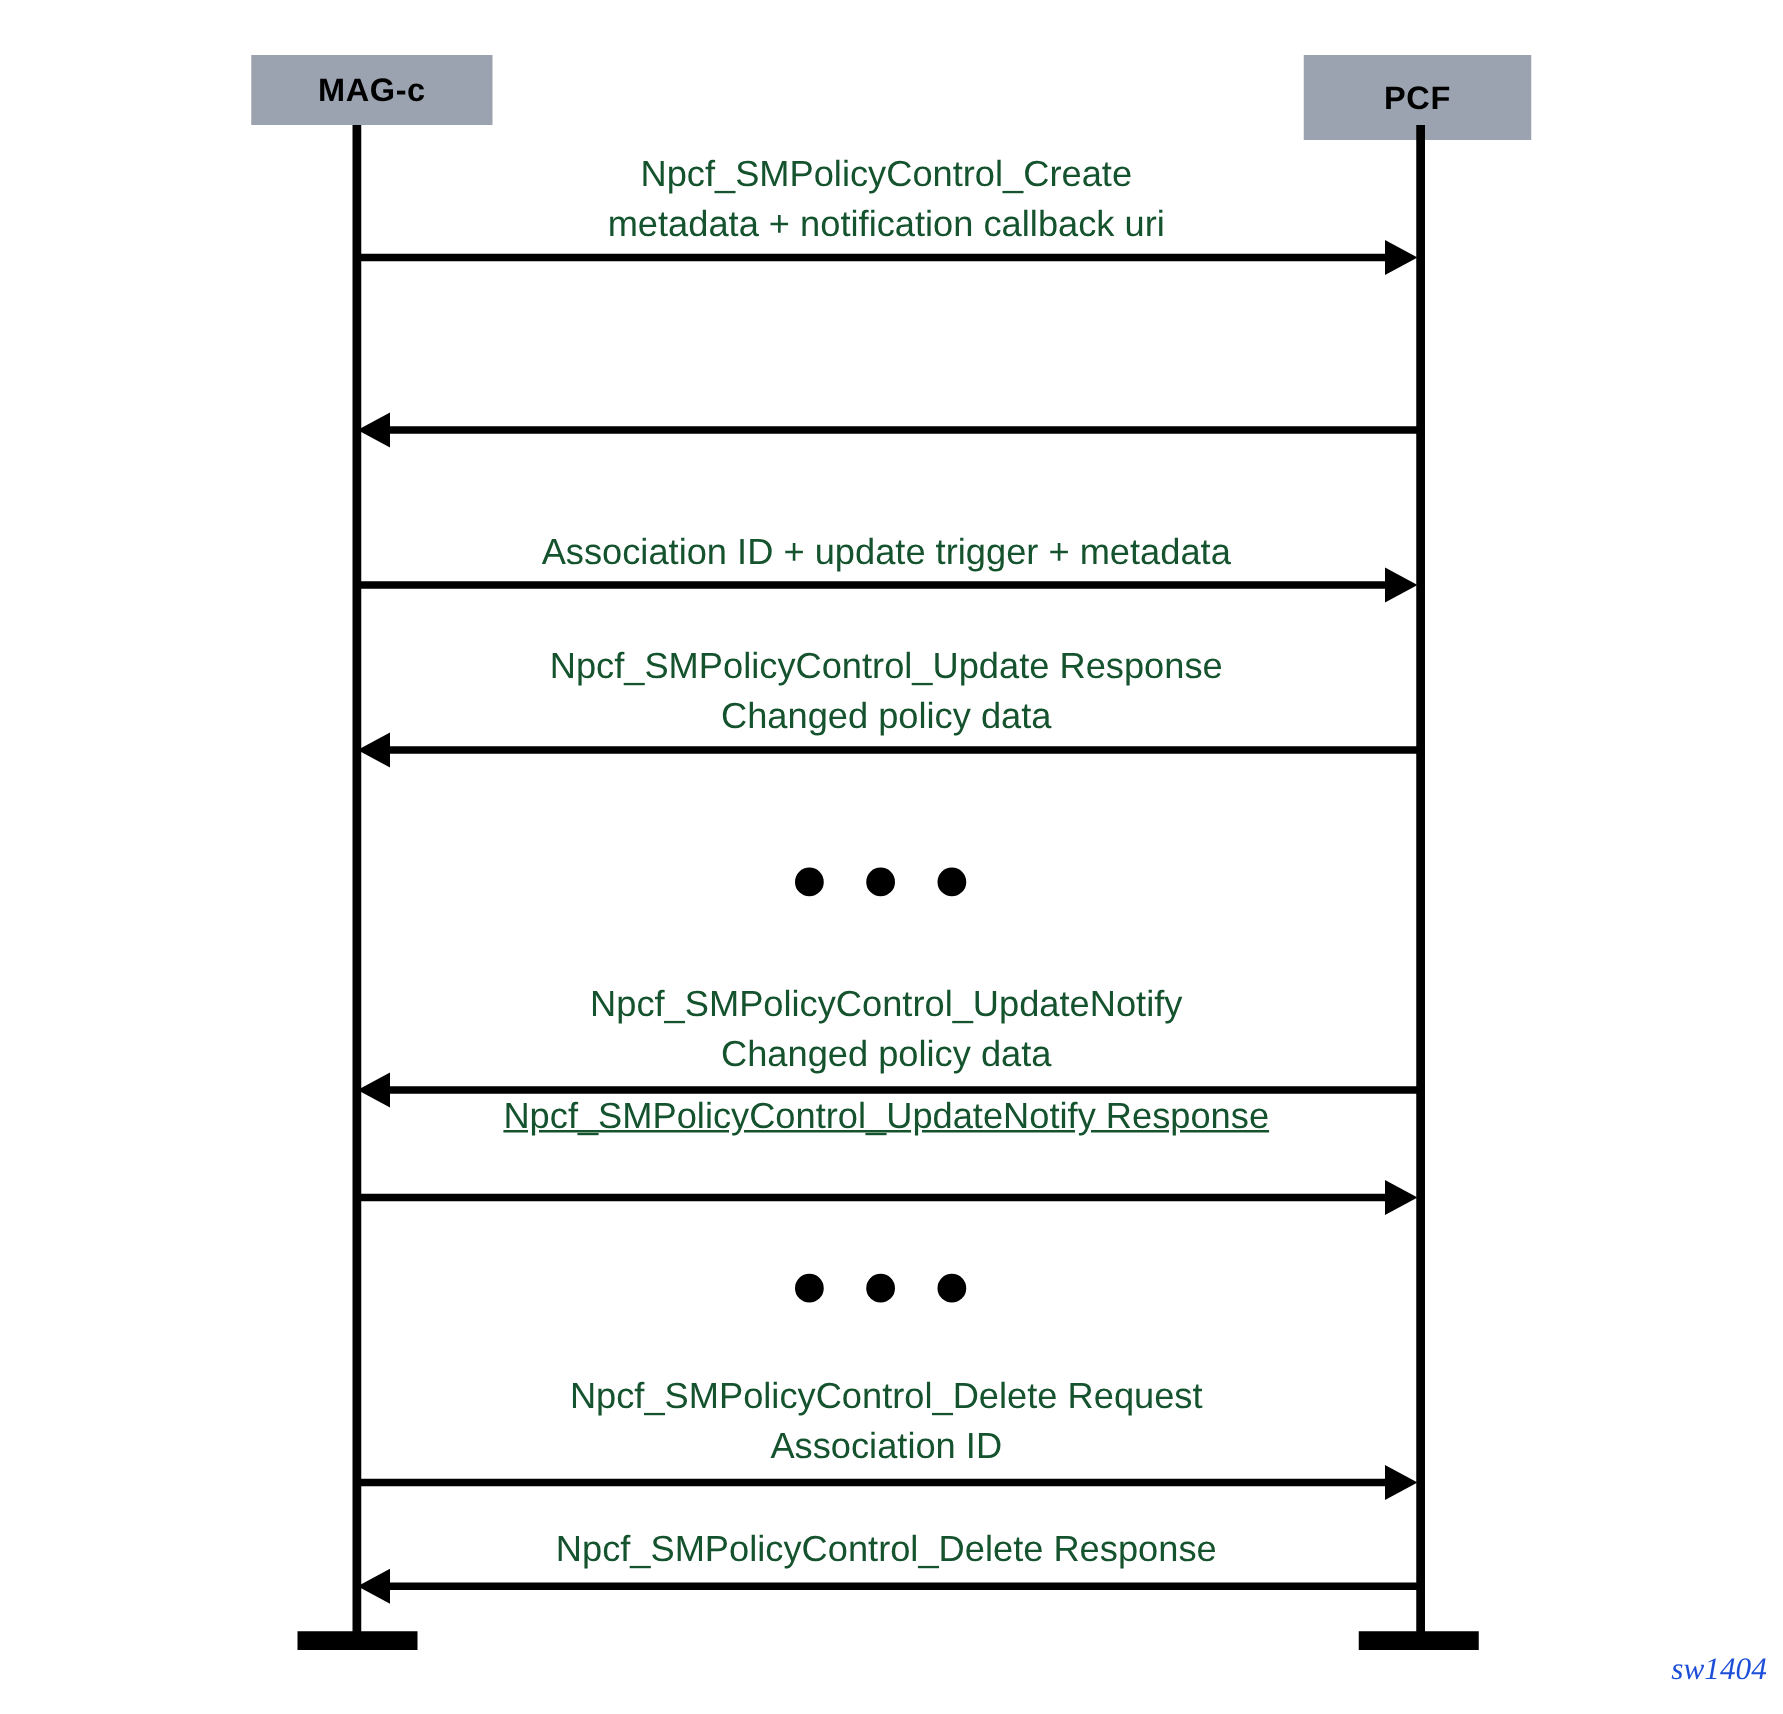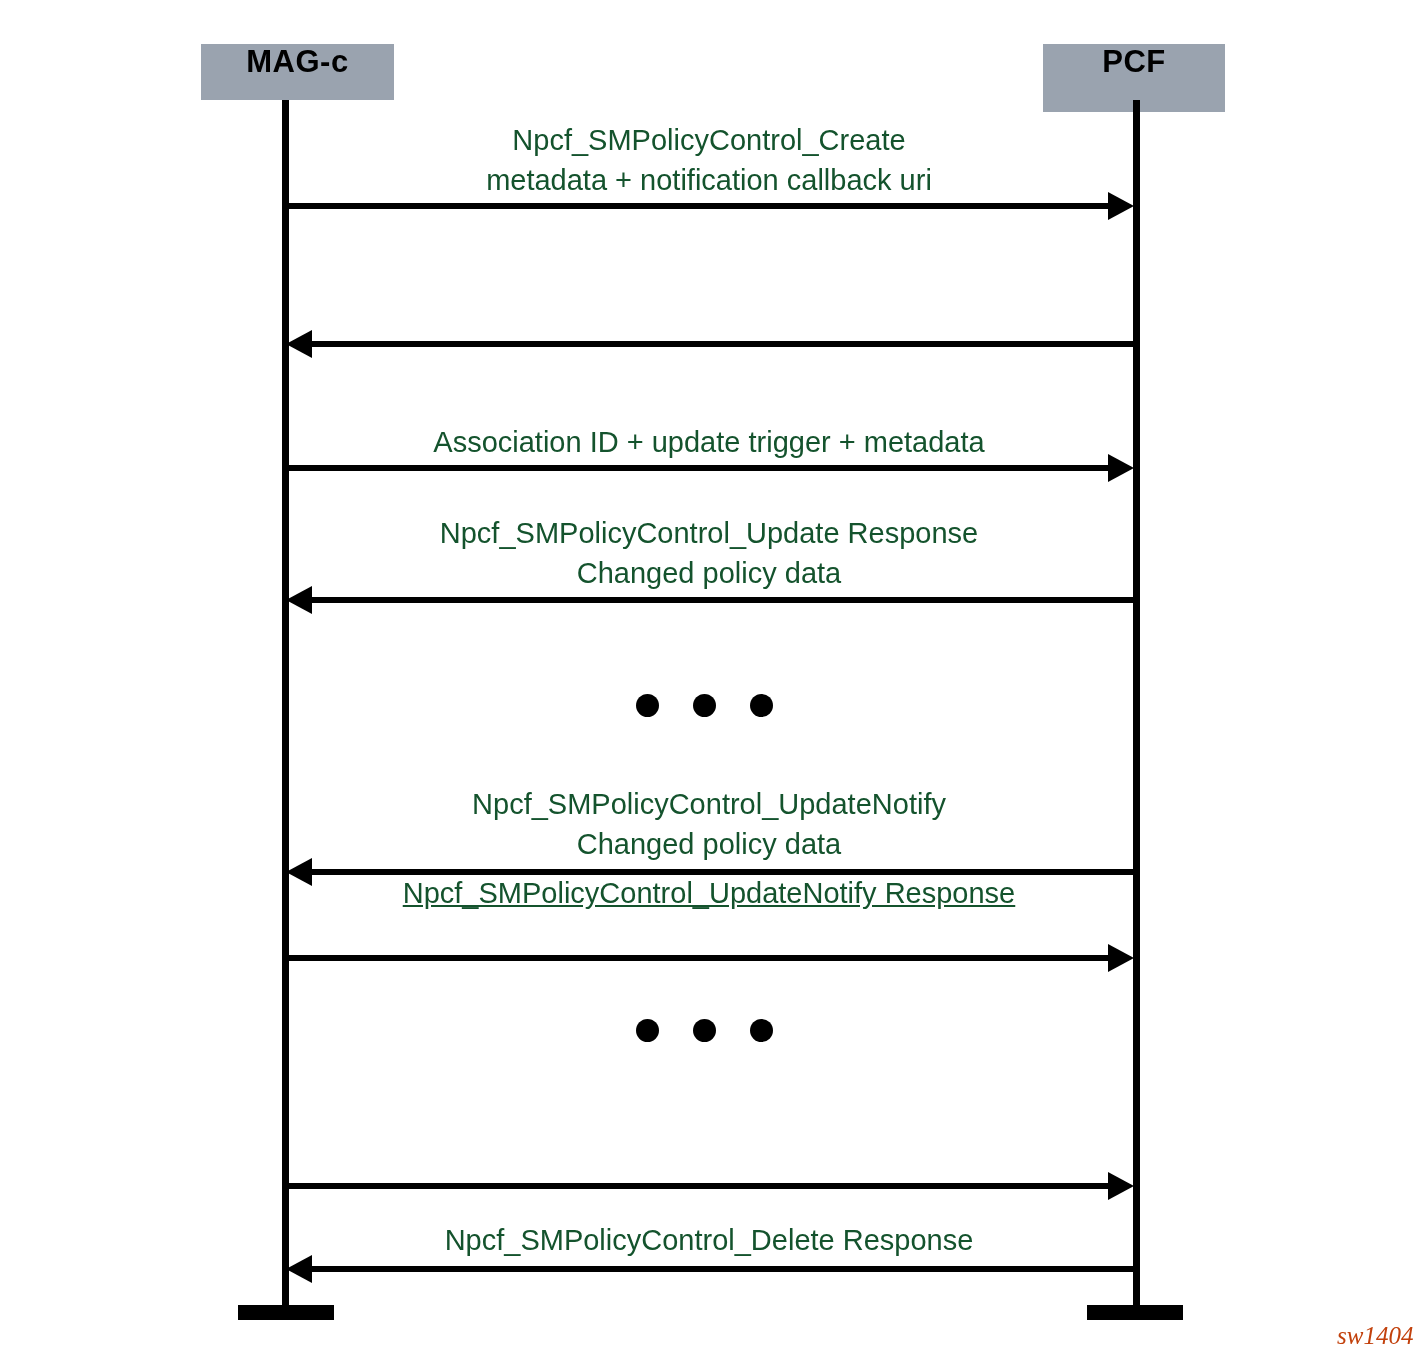--- a/index.html
+++ b/index.html
@@ -16,25 +16,25 @@
     height: 1371px;
     background: #ffffff;
     overflow: hidden;
   }
 
   
   .actor-box {
     position: absolute;
     background: #9aa3af;
     color: #000000;
-    font-size: 31px;
+    font-size: 26px;
     font-weight: bold;
     letter-spacing: 0.5px;
     display: flex;
-    align-items: flex-start;
+    align-items: center;
     justify-content: center;
     box-sizing: border-box;
   }
 
   
   .lifeline {
     position: absolute;
     width: 7px;
     background: #000000;
   }
@@ -84,21 +84,21 @@
     border-radius: 50%;
     background: #000000;
   }
 
   
   .watermark {
     position: absolute;
     font-family: "Liberation Serif", serif;
     font-style: italic;
     font-size: 25px;
-    color: #c2410c;
+    color: #1d4ed8;
   }
 </style>
 </head>
 <body>
 
 <div id="canvas">
 
   <div class="actor-box" style="left:201px; top:44px; width:193px; height:56px;">
     <span>MAG-c</span>
   </div>
@@ -141,20 +141,21 @@
   <div class="msg-label" style="left:285px; top:873px; width:848px;text-decoration:underline;"><span>Npcf_SMPolicyControl_UpdateNotify Response</span></div>
   <div class="msg-line" style="left:285px; top:955px; width:824px;"></div>
   <div class="arrow-head arrow-right" style="left:1108px; top:944px;"></div>
 
   <div class="ellipsis" style="left:636px; top:1019px;">
     <span class="dot"></span>
     <span class="dot"></span>
     <span class="dot"></span>
   </div>
 
+  <div class="msg-label" style="left:285px; top:1097px; width:848px;"><span>Npcf_SMPolicyControl_Delete Request</span><br><span>Association ID</span></div>
   <div class="msg-line" style="left:285px; top:1183px; width:824px;"></div>
   <div class="arrow-head arrow-right" style="left:1108px; top:1172px;"></div>
 
   <div class="msg-label" style="left:285px; top:1220px; width:848px;"><span>Npcf_SMPolicyControl_Delete Response</span></div>
   <div class="msg-line" style="left:310px; top:1266px; width:828px;"></div>
   <div class="arrow-head arrow-left" style="left:286px; top:1255px;"></div>
 
   <div class="watermark" style="left:1337px; top:1322px;">sw1404</div>
 
 </div>

